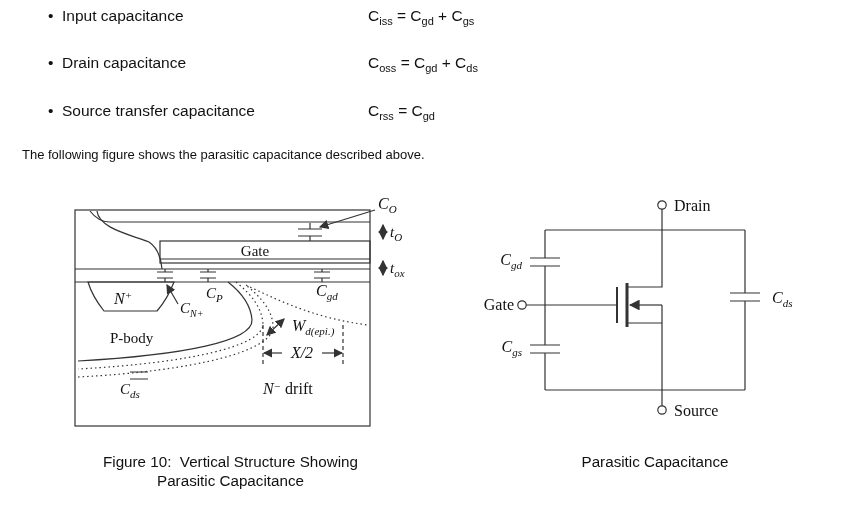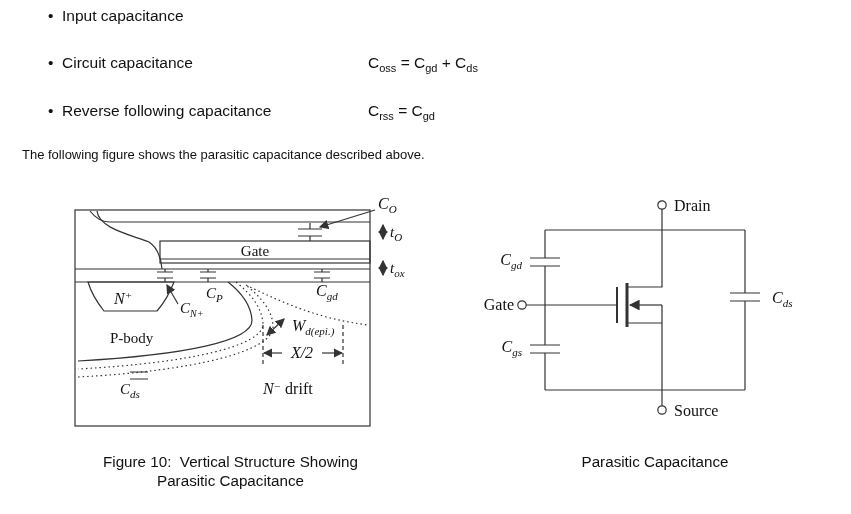--- a/index.html
+++ b/index.html
@@ -25,27 +25,28 @@
   .sv-up  { font-style:normal; }
   .stroke { stroke:#333; stroke-width:1.2; fill:none; }
 </style>
 </head>
 <body>
 
 <div class="page">
 
   <div class="bullet-row" style="top:7px">
     <span class="bullet-dot">•</span><span class="bullet-label">Input capacitance</span>
+    <span class="formula"><span>C</span><sub>iss</sub><span> = C</span><sub>gd</sub><span> + C</span><sub>gs</sub></span>
   </div>
   <div class="bullet-row" style="top:54px">
-    <span class="bullet-dot">•</span><span class="bullet-label">Circuit capacitance</span>
+    <span class="bullet-dot">•</span><span class="bullet-label">Drain capacitance</span>
     <span class="formula"><span>C</span><sub>oss</sub><span> = C</span><sub>gd</sub><span> + C</span><sub>ds</sub></span>
   </div>
   <div class="bullet-row" style="top:102px">
-    <span class="bullet-dot">•</span><span class="bullet-label">Reverse following capacitance</span>
+    <span class="bullet-dot">•</span><span class="bullet-label">Source transfer capacitance</span>
     <span class="formula"><span>C</span><sub>rss</sub><span> = C</span><sub>gd</sub></span>
   </div>
 
   <div class="para">The following figure shows the parasitic capacitance described above.</div>
 
   <svg class="svg1" width="365" height="248" viewBox="0 0 365 248">
     <defs>
       <marker id="ah1" markerWidth="8" markerHeight="8" refX="7" refY="4" orient="auto-start-reverse">
         <path d="M0,0 L8,4 L0,8 Z" fill="#333"></path>
       </marker>

